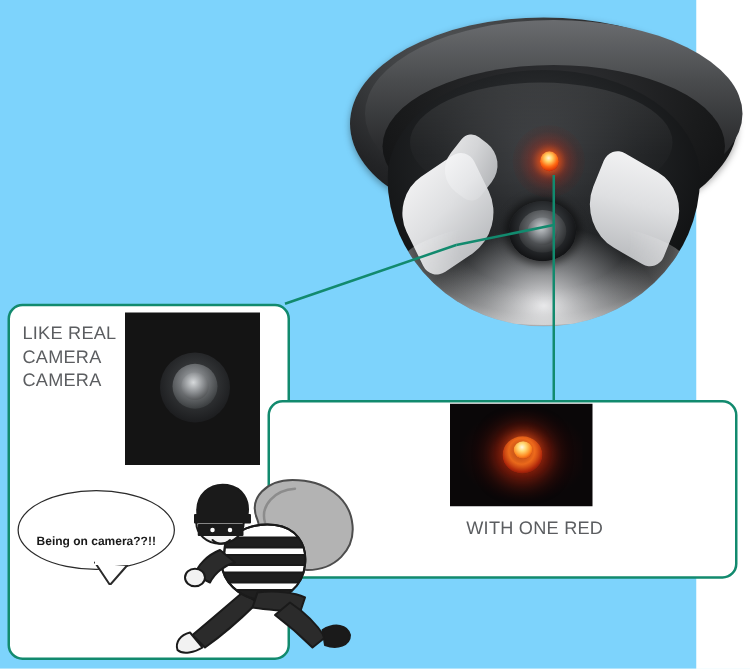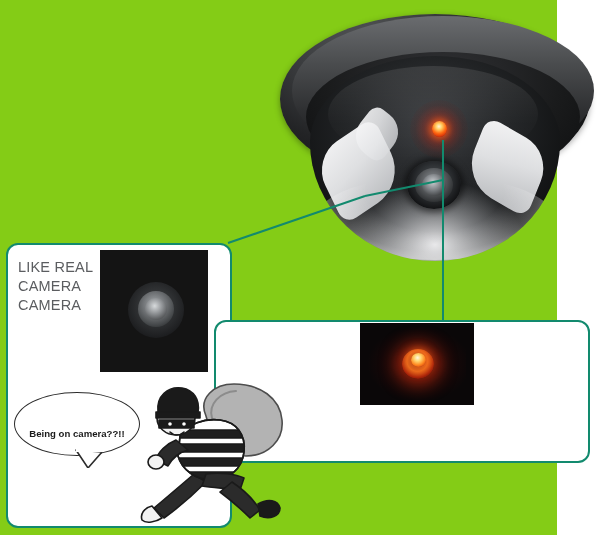--- a/index.html
+++ b/index.html
@@ -4,21 +4,21 @@
 <style>
   * { margin:0; padding:0; box-sizing:border-box; }
   html,body{
     width:600px; height:535px; overflow:hidden;
     background:#ffffff;
     font-family:"Liberation Sans", sans-serif;
   }
   #stage{
     position:relative;
     width:557px; height:535px;
-    background:#84cc16;
+    background:#7dd3fc;
   }
 
   
   #camera-photo{
     position:absolute; left:272px; top:8px;
     width:330px; height:260px;
   }
   
   .cam-base{
     position:absolute; left:8px; top:6px;
@@ -323,15 +323,16 @@
     </g>
   </svg>
 
   <div id="led-inset">
     <div class="bg-haze"></div>
     <div class="ring"></div>
     <div class="hot"></div>
   </div>
 
   <div id="red-led-label">
+    <div>WITH ONE RED</div>
   </div>
 
 </div>
 
 </body></html>

